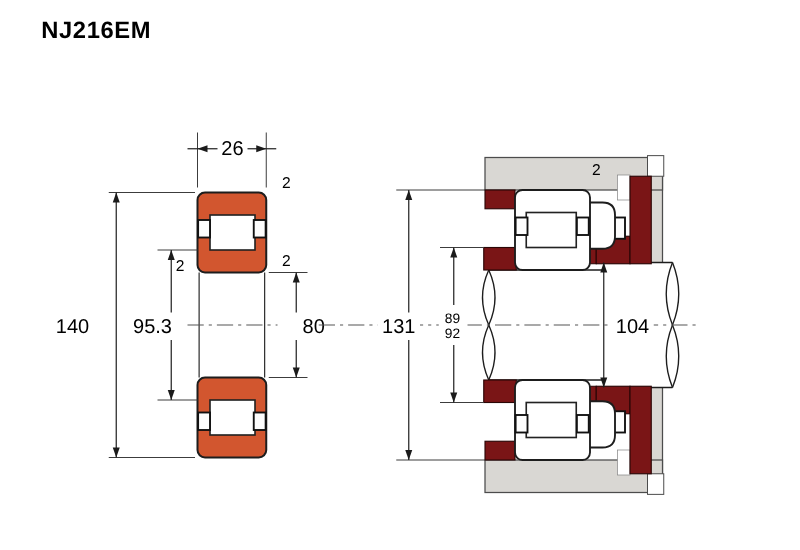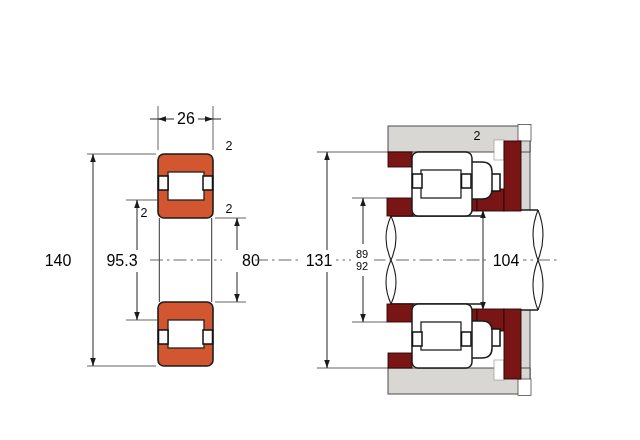--- a/index.html
+++ b/index.html
@@ -25,20 +25,21 @@
   .cl{stroke:#555;stroke-width:0.9;stroke-dasharray:13 4 2.5 4;fill:none;}
   .borel{stroke:#333;stroke-width:1;fill:none;}
   .shaftline{stroke:#1d1d1d;stroke-width:1.3;fill:none;}
   .breakline{stroke:#1d1d1d;stroke-width:1.1;fill:none;}
   .bg{fill:#fff;stroke:none;}
 </style>
 </head>
 <body>
 
 <div id="canvas">
+  <div id="title">NJ216EM</div>
 
   <svg width="640" height="440" viewBox="0 0 640 440">
 
     <g>
 
       <line class="borel" x1="159.3" y1="218" x2="159.3" y2="302"></line>
       <line class="borel" x1="211.7" y1="218" x2="211.7" y2="302"></line>
 
       <rect class="orange" x="158" y="154" width="55" height="64" rx="6"></rect>
       <rect class="roller" x="168" y="172" width="36" height="28"></rect>

